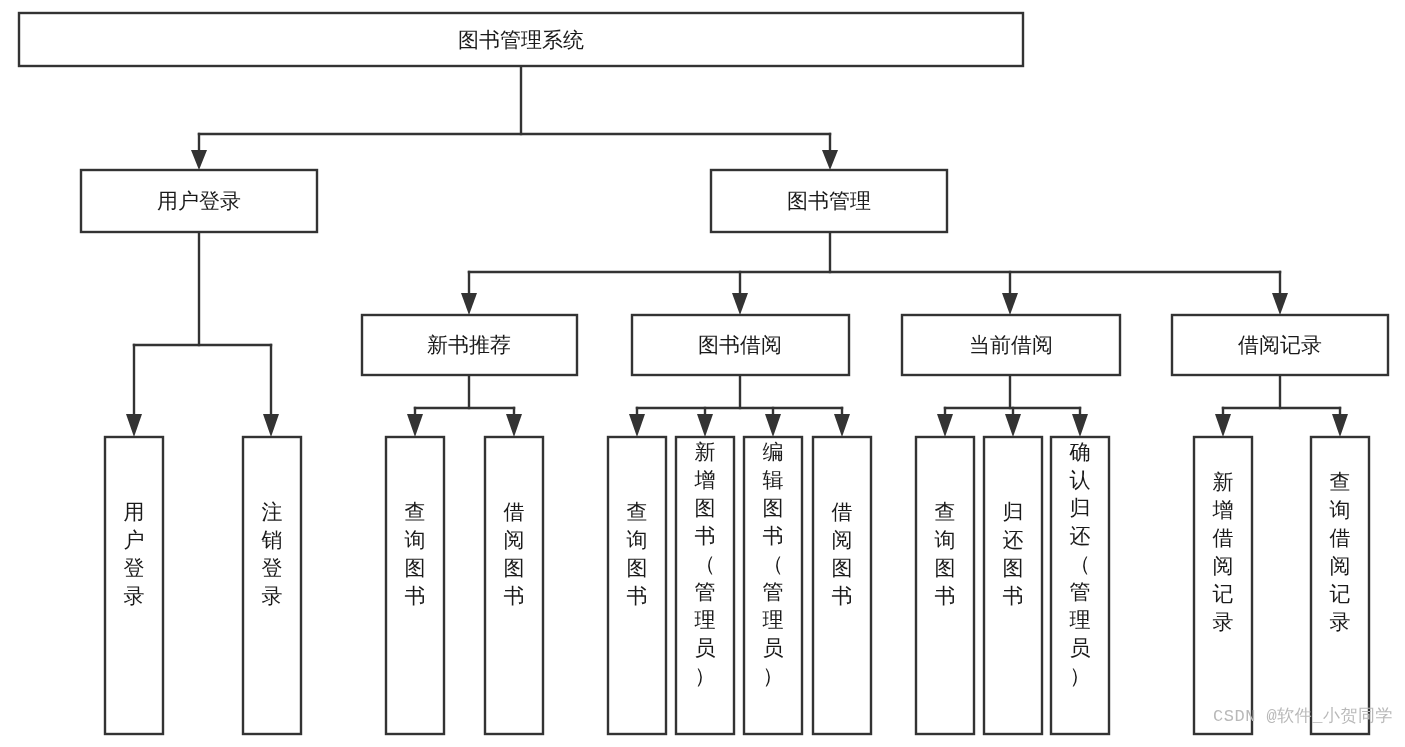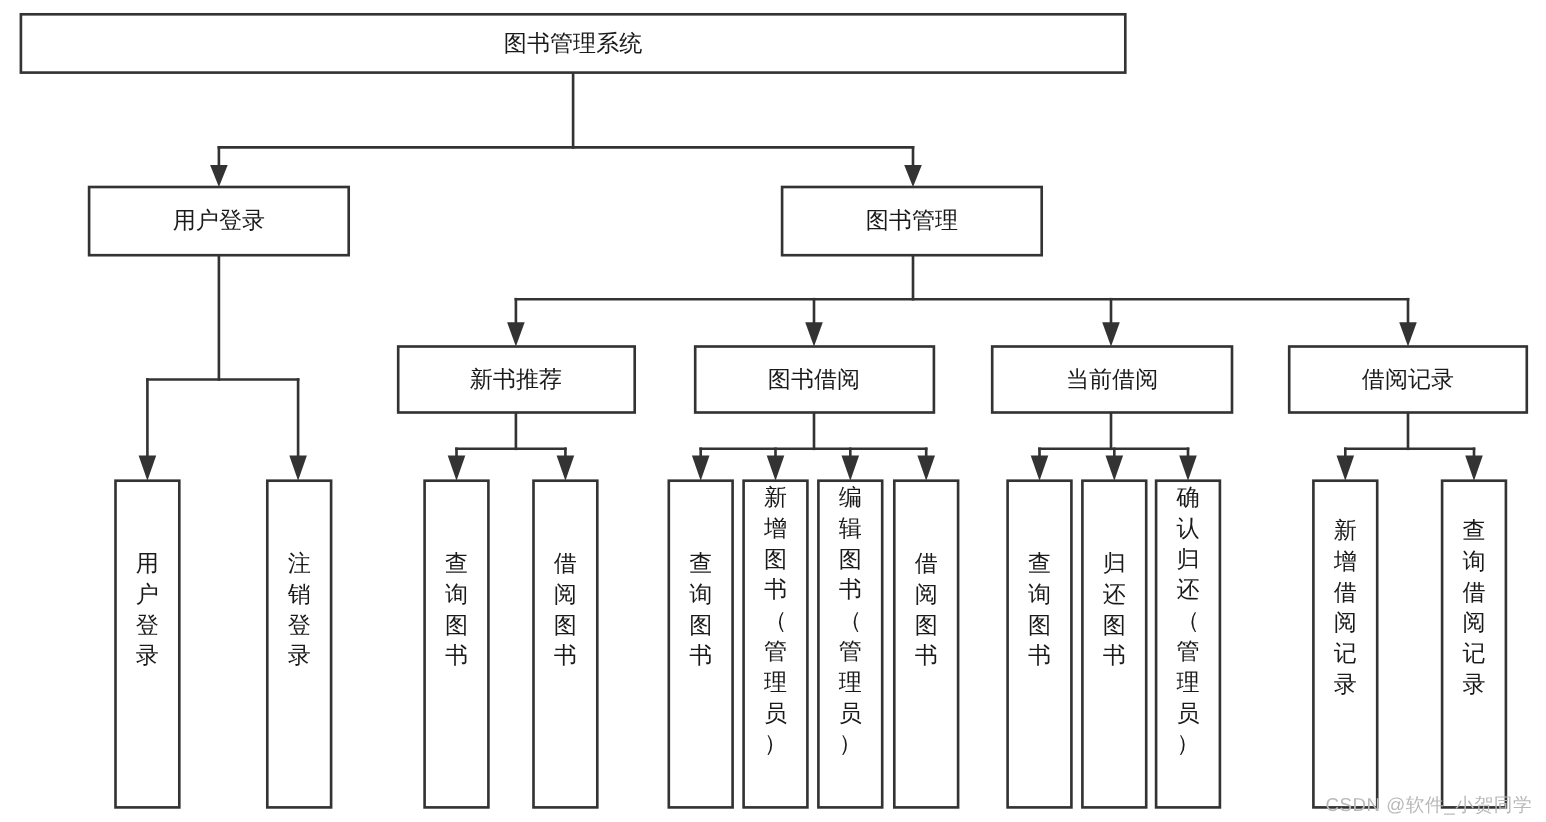--- a/index.html
+++ b/index.html
@@ -51,22 +51,22 @@
   }
   .node-label-v {
     font-family: "Liberation Sans", "DejaVu Sans", sans-serif;
     font-size: 21px;
     fill: #1a1a1a;
     text-anchor: middle;
   }
   .watermark {
     position: absolute;
     right: 12px;
-    bottom: 4px;
-    font-family: Liberation Sans, sans-serif;
+    bottom: 20px;
+    font-family: Liberation Mono, monospace;
     font-size: 17px;
     color: #b9b9b9;
     letter-spacing: 0.5px;
     white-space: nowrap;
     user-select: none;
   }
 </style>
 </head>
 <body>
 

